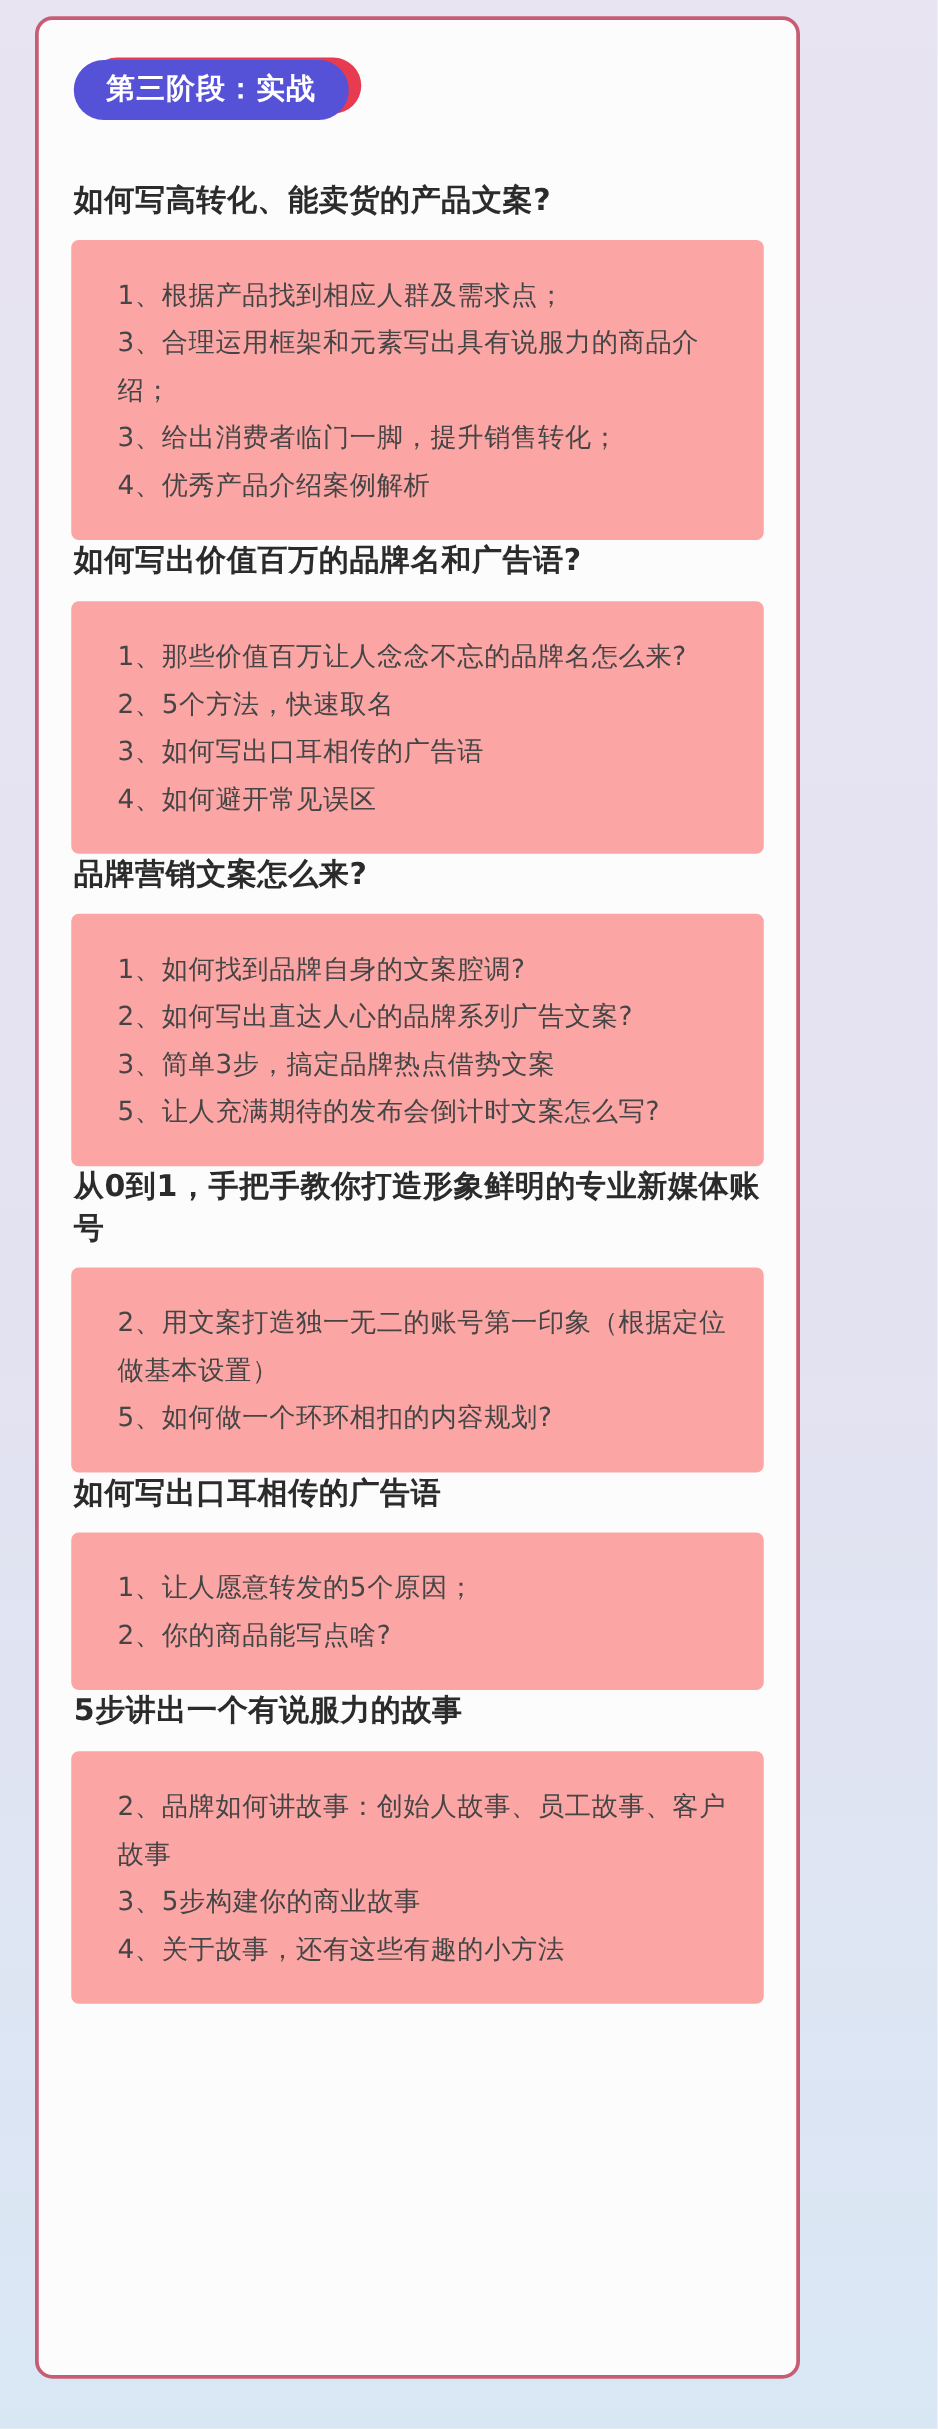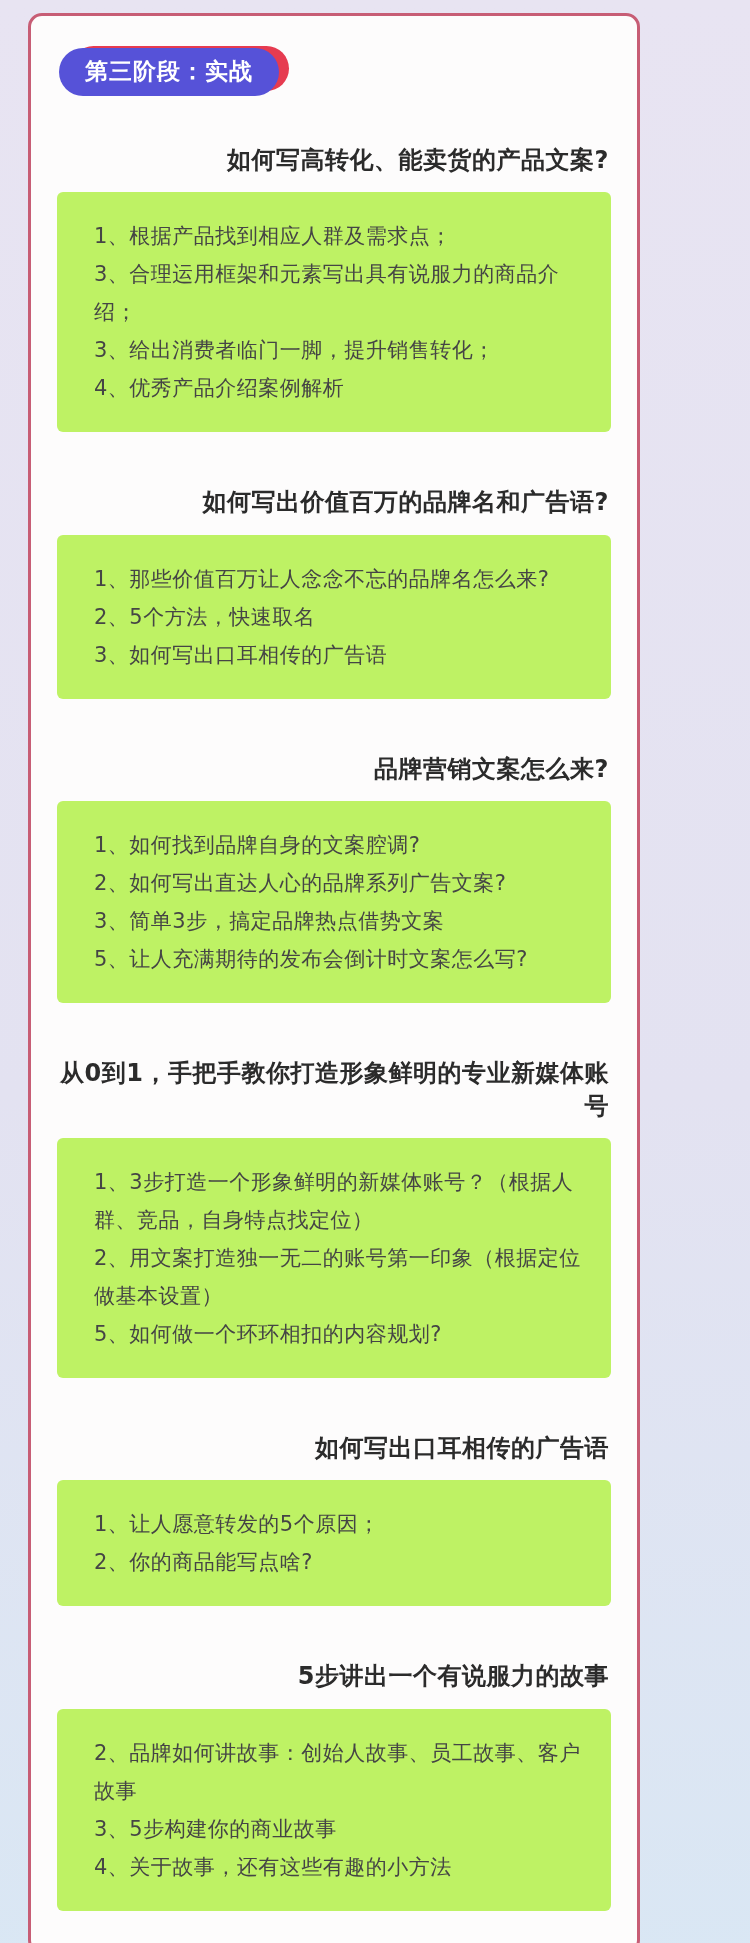--- a/index.html
+++ b/index.html
@@ -40,33 +40,32 @@
     display: inline-block;
     background: #5652d8;
     color: #ffffff;
     font-weight: bold;
     font-size: 23px;
     line-height: 1;
     padding: 12px 26px 13px 26px;
     border-radius: 26px;
     letter-spacing: 1px;
   }
-  .topic { margin-top: 54px; }
+  .topic { }
   .topic:first-of-type { margin-top: 18px; }
   .q {
     font-size: 24px;
     font-weight: bold;
     color: #2b2b2b;
     margin: 0 2px 16px 2px;
     letter-spacing: 0.5px;
     line-height: 1.35;
-    text-align: right;
   }
   .box {
-    background: #bef264;
+    background: #fca5a5;
     border-radius: 6px;
     padding: 25px 26px 25px 37px;
   }
   .item {
     font-size: 21px;
     color: #454545;
     line-height: 38px;
     margin: 0;
     letter-spacing: 0.5px;
   }
@@ -91,37 +90,37 @@
         <p class="item">4、优秀产品介绍案例解析</p>
       </div>
     </section>
 
     <section class="topic">
       <h2 class="q">如何写出价值百万的品牌名和广告语?</h2>
       <div class="box">
         <p class="item">1、那些价值百万让人念念不忘的品牌名怎么来?</p>
         <p class="item">2、5个方法，快速取名</p>
         <p class="item">3、如何写出口耳相传的广告语</p>
+        <p class="item">4、如何避开常见误区</p>
       </div>
     </section>
 
     <section class="topic">
       <h2 class="q">品牌营销文案怎么来?</h2>
       <div class="box">
         <p class="item">1、如何找到品牌自身的文案腔调?</p>
         <p class="item">2、如何写出直达人心的品牌系列广告文案?</p>
         <p class="item">3、简单3步，搞定品牌热点借势文案</p>
         <p class="item">5、让人充满期待的发布会倒计时文案怎么写?</p>
       </div>
     </section>
 
     <section class="topic">
       <h2 class="q">从0到1，手把手教你打造形象鲜明的专业新媒体账号</h2>
       <div class="box">
-        <p class="item">1、3步打造一个形象鲜明的新媒体账号？（根据人群、竞品，自身特点找定位）</p>
         <p class="item">2、用文案打造独一无二的账号第一印象（根据定位做基本设置）</p>
         <p class="item">5、如何做一个环环相扣的内容规划?</p>
       </div>
     </section>
 
     <section class="topic">
       <h2 class="q">如何写出口耳相传的广告语</h2>
       <div class="box">
         <p class="item">1、让人愿意转发的5个原因；</p>
         <p class="item">2、你的商品能写点啥?</p>

